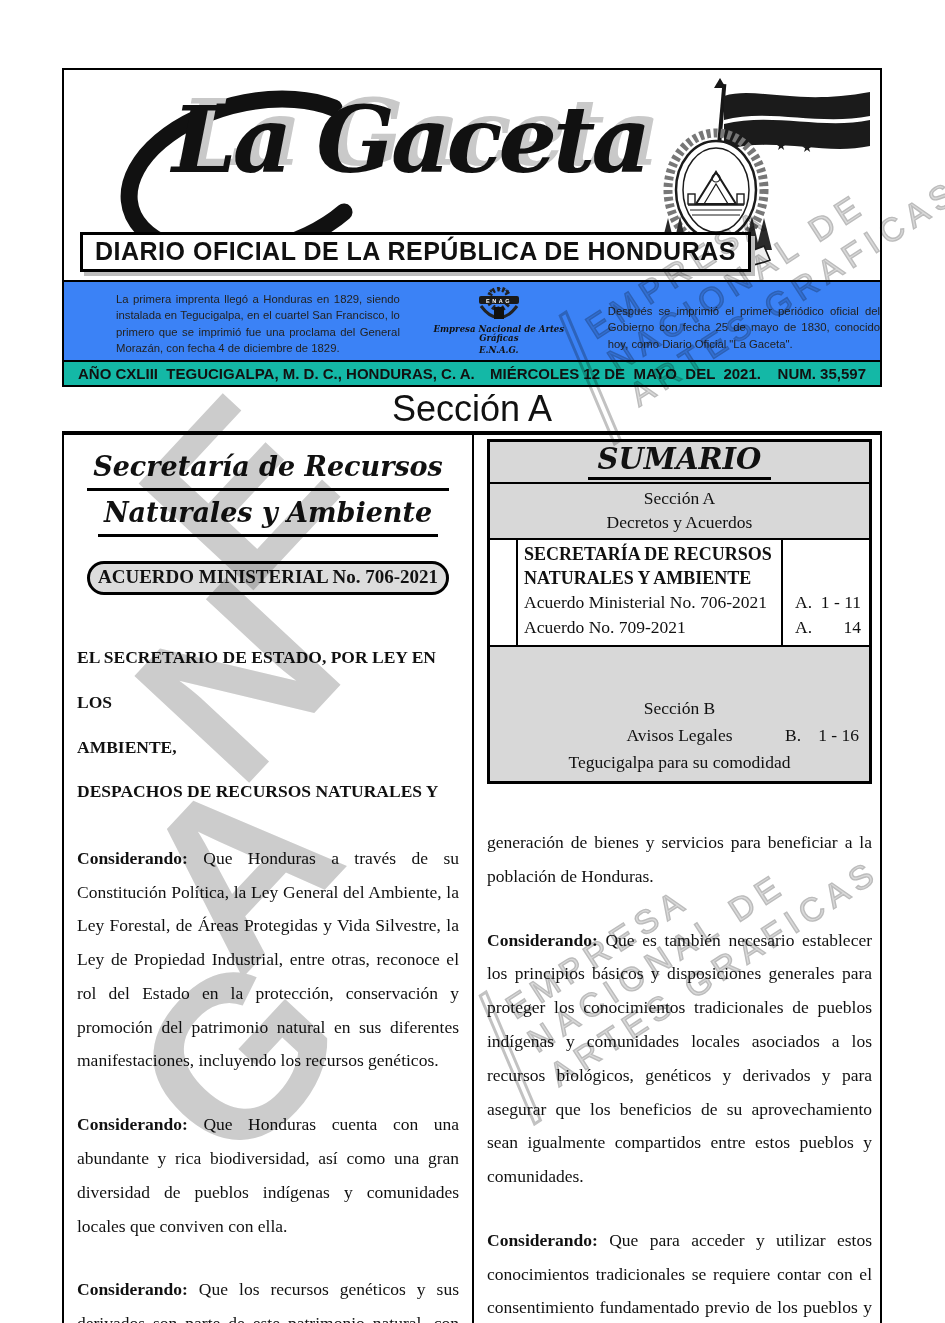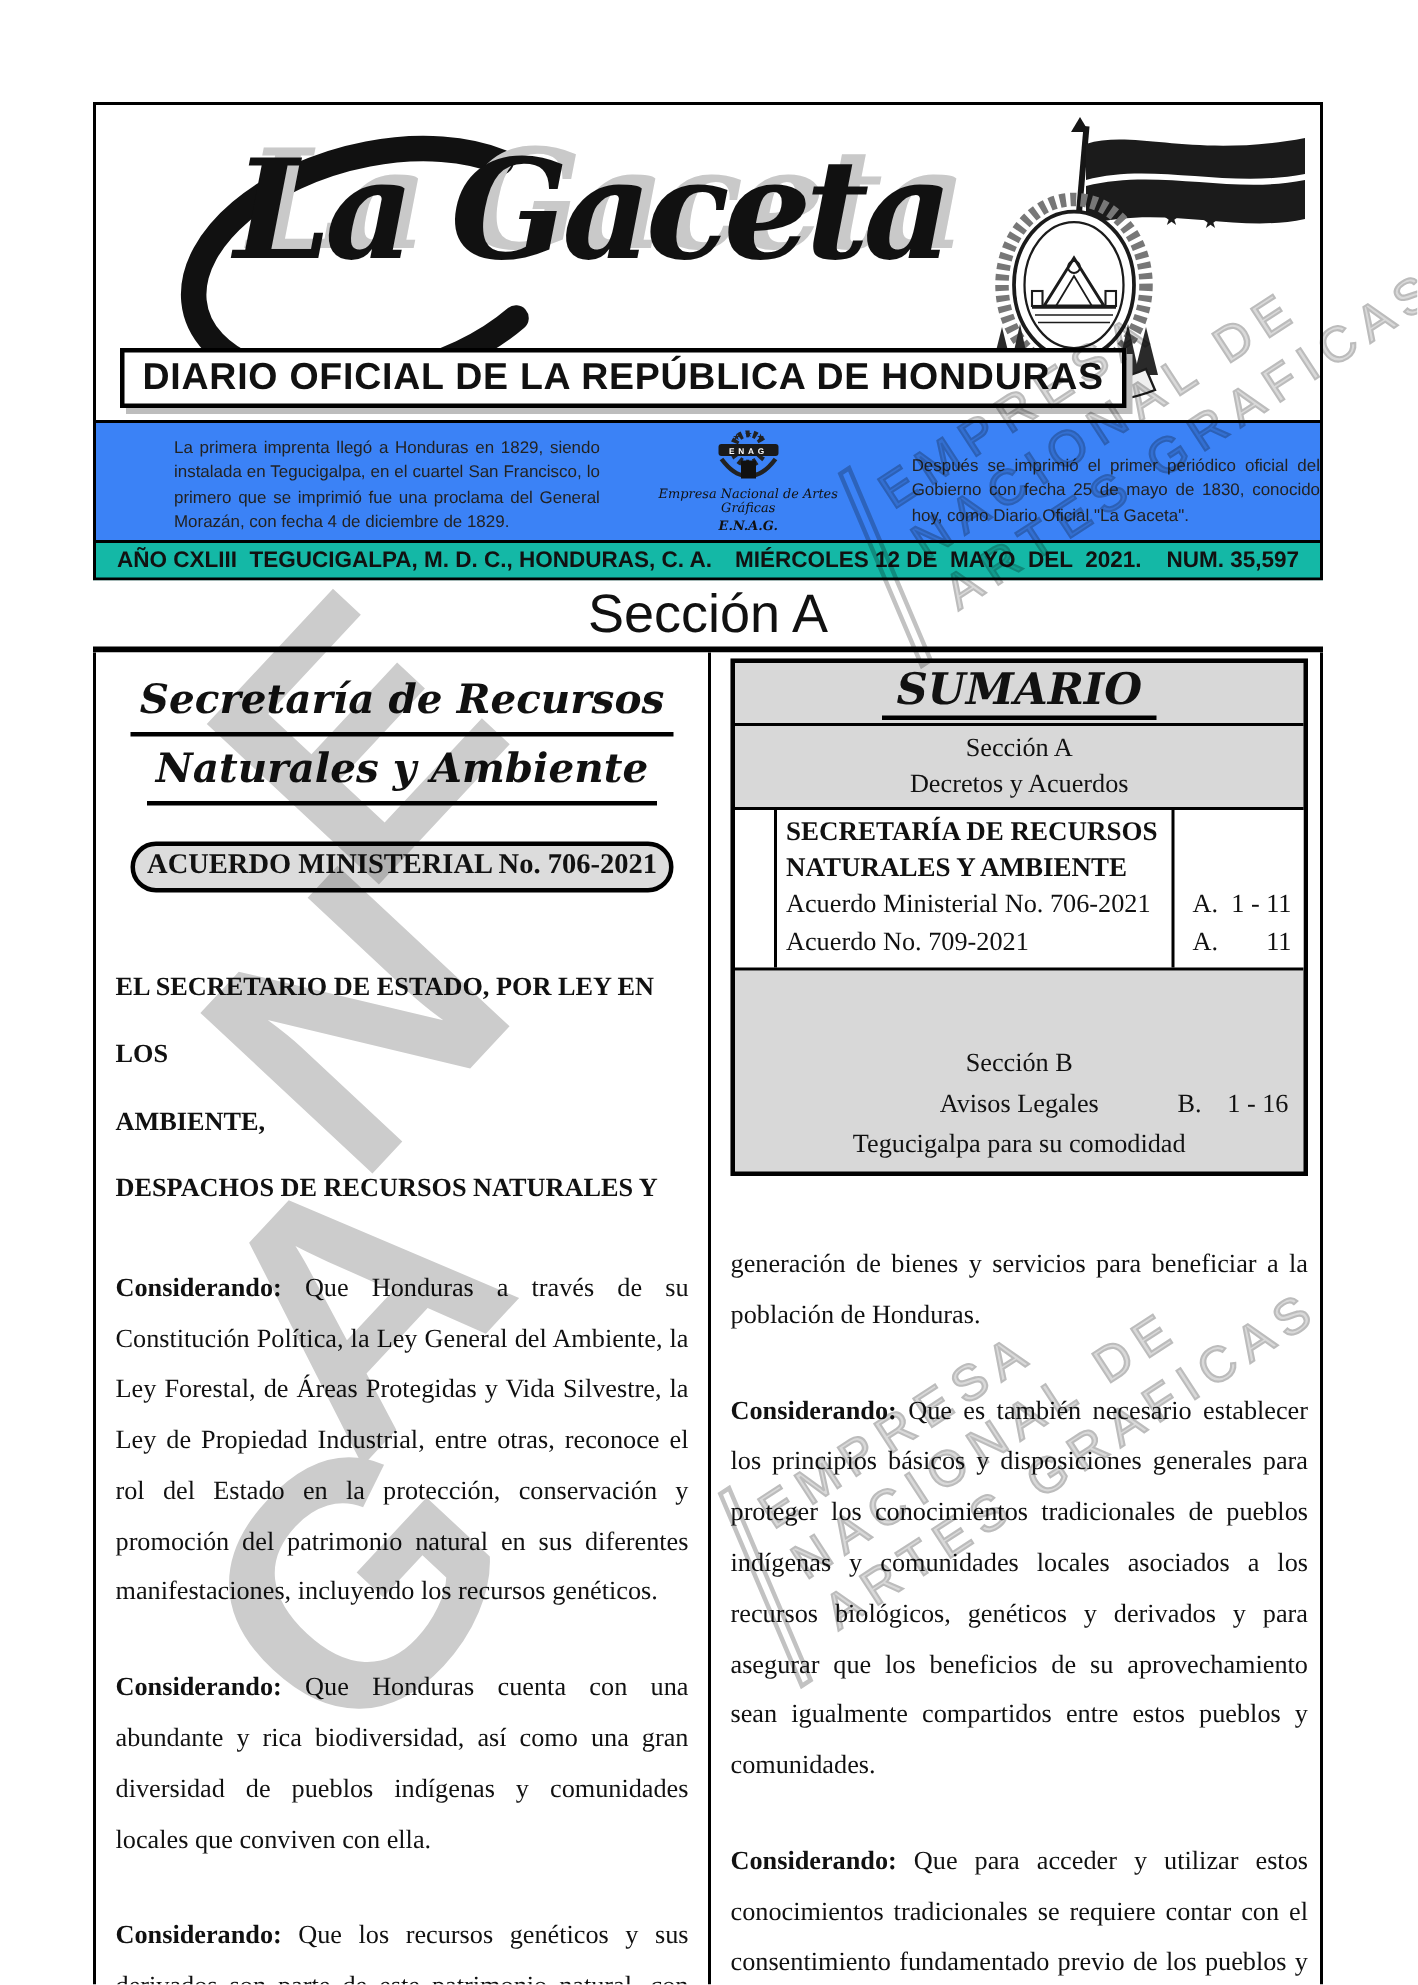--- a/index.html
+++ b/index.html
@@ -3,36 +3,36 @@
 <meta charset="utf-8">
 <style>
   html,body{margin:0;padding:0;background:#fff;}
   .page{position:relative;width:945px;height:1323px;background:#ffffff;overflow:hidden;
         font-family:"Liberation Serif",serif;color:#111;}
   .sheet{position:absolute;left:62px;top:68px;width:820px;z-index:1;}
 
   
   .masthead{position:relative;height:214px;border:2px solid #000;box-sizing:border-box;background:#fff;}
   .swoosh{position:absolute;left:18px;top:10px;}
-  .logo-title{position:absolute;left:92px;top:16px;font-family:"DejaVu Serif",serif;
+  .logo-title{position:absolute;left:108px;top:16px;font-family:"DejaVu Serif",serif;
       font-style:italic;font-weight:bold;font-size:92px;letter-spacing:-4px;
       text-shadow:9px -7px 0 #c9c9c9;white-space:nowrap;}
   .coat{position:absolute;right:6px;top:8px;}
   .banner{position:absolute;left:16px;bottom:8px;border:3px solid #000;background:#fff;
       padding:2px 12px 3px;font-family:"Liberation Sans",sans-serif;font-weight:bold;
       font-size:25px;letter-spacing:.5px;box-shadow:4px 4px 0 #bdbdbd;white-space:nowrap;}
 
   
   .notes-band{position:relative;height:78px;border-left:2px solid #000;border-right:2px solid #000;
       box-sizing:border-box;display:flex;align-items:flex-start;padding-top:9px;background:#3b82f6;}
   .note{font-family:"Liberation Sans",sans-serif;font-size:11.3px;line-height:1.45;
       text-align:justify;color:#222;}
   .note-left{width:292px;margin-left:52px;}
   .enag-block{width:150px;margin-left:26px;text-align:center;line-height:1.1;margin-top:-4px;}
-  .enag-caption{font-family:"DejaVu Serif",serif;font-weight:normal;font-style:italic;font-size:8.6px;}
+  .enag-caption{font-family:"DejaVu Serif",serif;font-weight:bold;font-style:italic;font-size:8.6px;}
   .enag-abbr{font-family:"DejaVu Serif",serif;font-weight:bold;font-style:italic;font-size:8.6px;margin-top:2px;}
   .note-right{width:280px;margin-left:36px;margin-top:12px;}
 
   
   .datebar{display:flex;justify-content:space-between;align-items:center;border:2px solid #000;
       background:#14b8a6;height:27px;box-sizing:border-box;padding:0 14px;
       font-family:"Liberation Sans",sans-serif;font-weight:bold;font-size:15px;white-space:pre;}
 
   
   .section-band{height:44px;display:flex;align-items:center;justify-content:center;
@@ -247,21 +247,21 @@
                   <span class="sum-item-label">Acuerdo Ministerial No. 706-2021</span>
                   <span class="sum-item-pages">
                     <span>A.</span>
                     <span>1 - 11</span>
                   </span>
                 </div>
                 <div class="sum-item">
                   <span class="sum-item-label">Acuerdo No. 709-2021</span>
                   <span class="sum-item-pages">
                     <span>A.</span>
-                    <span>11</span>
+                    <span>14</span>
                   </span>
                 </div>
               </div>
           </div>
           <div class="sum-secb">
             <div>Sección B</div>
             <div class="avisos-row">
               <span>Avisos Legales</span>
               <span class="b-pages">
                 <span>B.</span>

